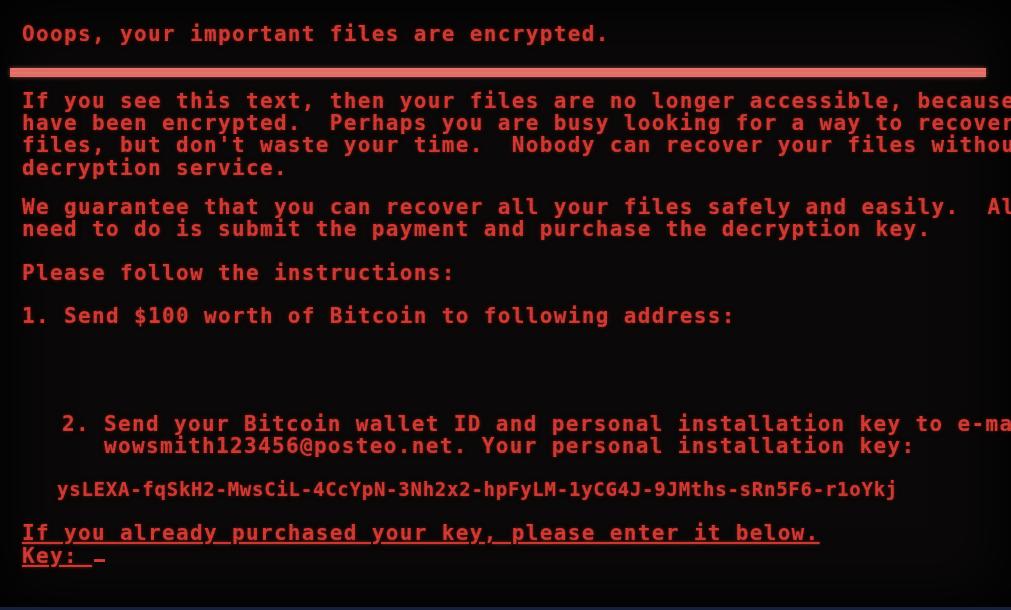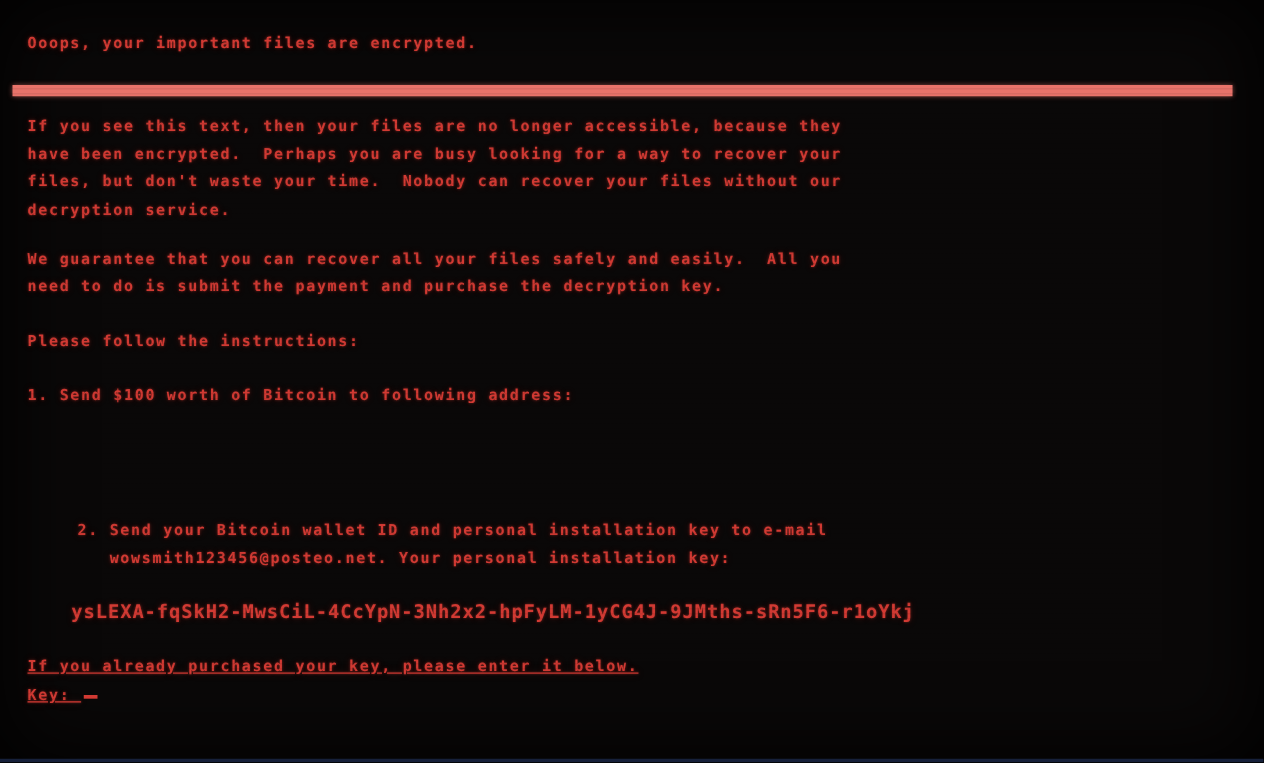--- a/index.html
+++ b/index.html
@@ -40,21 +40,21 @@
     line-height: 22px;
     letter-spacing: 1.4px;
     white-space: pre;
     font-weight: bold;
     text-shadow: 0 0 2px rgba(210,58,51,0.55), 0 0 6px rgba(190,40,35,0.28);
   }
   .block {
     position: absolute;
     white-space: pre;
     color: #d23a33;
-    font-size: 12px;
+    font-size: 21px;
     line-height: 22.2px;
     letter-spacing: 1.35px;
     font-weight: bold;
     text-shadow: 0 0 2px rgba(210,58,51,0.55), 0 0 6px rgba(190,40,35,0.28);
   }
   #headline {
     left: 22px;
     top: 23px;
   }
   #divider {
@@ -65,21 +65,21 @@
     height: 9px;
     background: #e8736a;
     box-shadow: 0 0 4px rgba(232,115,106,0.6);
   }
   #para-1  { left: 22px; top: 90px; }
   #para-2  { left: 22px; top: 196px; }
   #para-3  { left: 22px; top: 262px; }
   #step-1  { left: 22px; top: 305px; }
   #btc-addr{ left: 57px; top: 348px; letter-spacing: 1.1px; }
   #step-2  { left: 22px; top: 413px; margin-left: 40px; }
-  #install-key { left: 57px; top: 478px; letter-spacing: 0.75px; font-size: 15px; }
+  #install-key { left: 57px; top: 478px; letter-spacing: 0.75px; font-size: 19px; }
   #footer  { left: 22px; top: 522px; text-decoration: underline; }
   #prompt  { left: 22px; top: 545px; text-decoration: underline; }
   .cursor {
     display: inline-block;
     width: 11px;
     border-bottom: 3px solid #d23a33;
     vertical-align: baseline;
     margin-left: 2px;
     position: relative;
     top: -1px;

